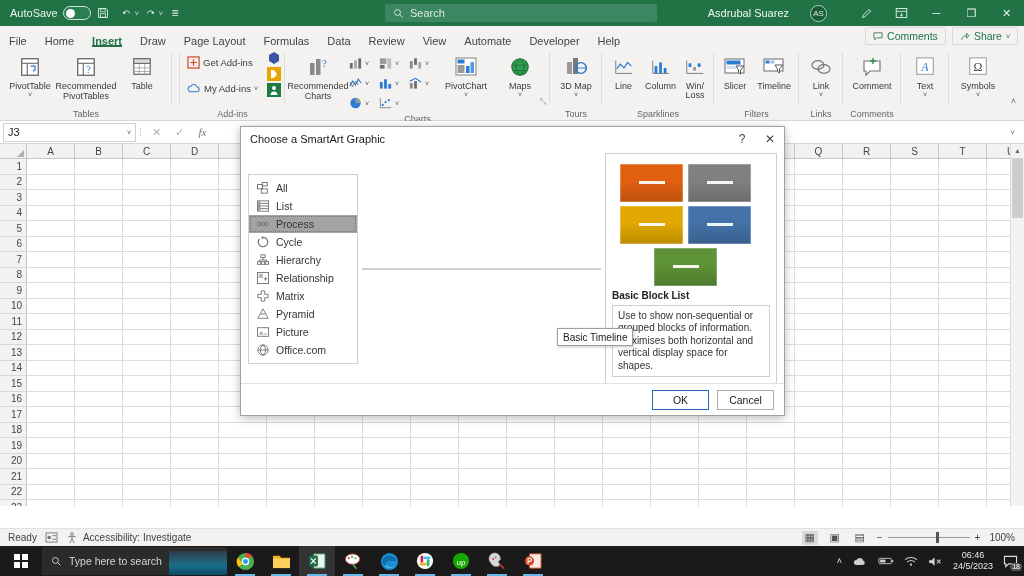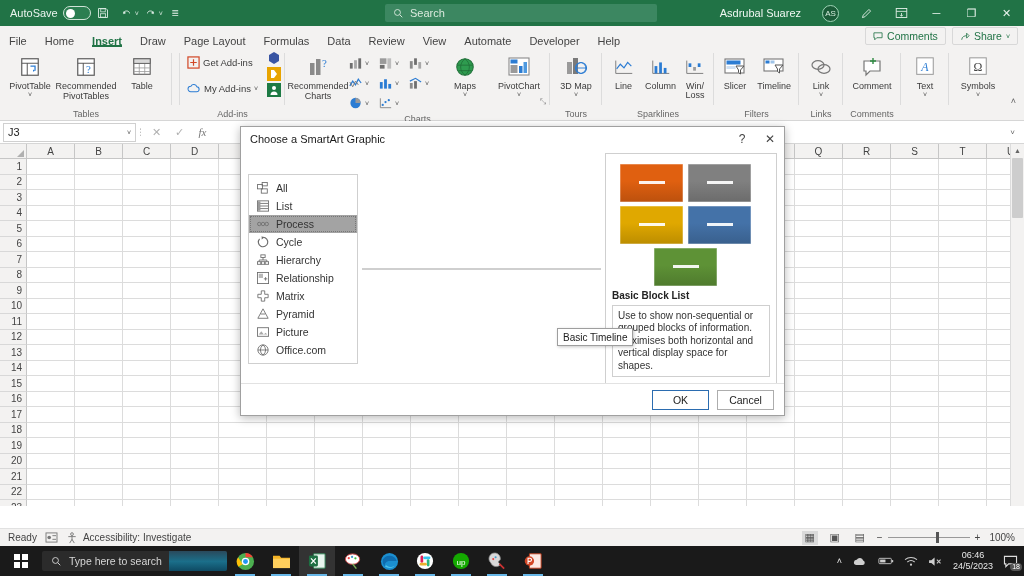--- a/index.html
+++ b/index.html
@@ -44,21 +44,21 @@
   }
   .title-right {
     position: absolute; right: 0; top: 0; height: 26px;
     display: flex; align-items: center; gap: 0px;
   }
   .user-name { font-size: 11px; color: #f0f7f2; margin-right: 21px; }
   .avatar {
     width: 17px; height: 17px; border-radius: 50%;
     background: #1a5c38; border: 1px solid #9fd4b6;
     font-size: 8px; display: flex; align-items: center; justify-content: center;
-    color: #d6ecdd; margin-right: 10px;
+    color: #d6ecdd; margin-right: 22px;
   }
   .win-btn {
     width: 35px; height: 26px; display: flex; align-items: center; justify-content: center;
     color: #eaf4ee; font-size: 11px;
   }
 
   
   .ribbon-tabs {
     position: absolute; top: 26px; left: 0; width: 1024px; height: 22px;
     background: #f3f2f1; display: flex; align-items: center;
@@ -198,21 +198,21 @@
   .taskbar {
     position: absolute; left: 0; bottom: 0; width: 1024px; height: 30px;
     background: #1a1a1a; display: flex; align-items: center;
   }
   .start {
     width: 42px; height: 30px; display: flex; align-items: center; justify-content: center;
   }
   .win-logo { width: 14px; height: 14px; display: grid; grid-template-columns: 1fr 1fr; grid-gap: 1.5px; }
   .win-logo i { background: #fff; display: block; }
   .tb-search {
-    width: 185px; height: 20px; background: #2b2b2b; border-radius: 2px;
+    width: 185px; height: 28px; background: #2b2b2b; border-radius: 2px;
     display: flex; align-items: center; gap: 7px; padding-left: 9px;
     color: #d6d6d6; font-size: 10.5px; position: relative; overflow: hidden;
   }
   .tb-search .mtn {
     position: absolute; right: 0; bottom: 0; width: 58px; height: 24px;
     background: linear-gradient(180deg,#2f3b4a 0%, #1b6f8a 60%, #0e4a63 100%);
   }
   .tbapp { width: 36px; height: 30px; display: flex; align-items: center; justify-content: center; position: relative; }
   .tbapp.active { background: #333; }
   .tbapp .und { position: absolute; bottom: 0; left: 8px; right: 8px; height: 2px; background: #67b7e8; }
@@ -553,41 +553,41 @@
           <span style="display:flex;align-items:center;gap:2px">
               <svg width="15" height="14" viewBox="0 0 16 14">
                 <path d="M2.5 2 V12 H14" stroke="#888" stroke-width="1" fill="none"></path>
                 <circle cx="5" cy="9" r="1.2" fill="#2b7cd3"></circle>
                 <circle cx="8" cy="6" r="1.2" fill="#2b7cd3"></circle>
                 <circle cx="11.5" cy="4" r="1.2" fill="#2b7cd3"></circle>
               </svg>
               <i style="font-size:7px;color:#555;font-style:normal">˅</i>
             </span>
         </div>
-        <div class="bigbtn">
-          <span class="ic">
-            <svg width="22" height="22" viewBox="0 0 24 24">
-                <circle cx="12" cy="12" r="9" fill="#2e9b4f" stroke="#1f6f38" stroke-width="1.1"></circle>
-                <path d="M3.4 10 h17 M5 16 h14 M12 3 a14 12 0 0 0 0 18 a14 12 0 0 0 0 -18" fill="none" stroke="#1f6f38" stroke-width="0.9"></path>
-              </svg>
-          </span>
-          <span class="tx">Maps</span>
-          <span class="cv">˅</span>
-        </div>
         <div class="bigbtn" style="width:54px">
           <span class="ic">
             <svg width="24" height="22" viewBox="0 0 24 22">
                 <rect x="2" y="2" width="20" height="17" fill="#fff" stroke="#8a8a8a" stroke-width="1.1"></rect>
                 <rect x="3.5" y="3.5" width="7" height="4" fill="#2b7cd3"></rect>
                 <rect x="3.5" y="9" width="7" height="8" fill="#9a9a9a"></rect>
                 <rect x="12" y="10" width="3.5" height="7" fill="#2b7cd3"></rect>
                 <rect x="16.5" y="6" width="3.5" height="11" fill="#4f9ae0"></rect>
               </svg>
           </span>
           <span class="tx">PivotChart</span>
+          <span class="cv">˅</span>
+        </div>
+        <div class="bigbtn">
+          <span class="ic">
+            <svg width="22" height="22" viewBox="0 0 24 24">
+                <circle cx="12" cy="12" r="9" fill="#2e9b4f" stroke="#1f6f38" stroke-width="1.1"></circle>
+                <path d="M3.4 10 h17 M5 16 h14 M12 3 a14 12 0 0 0 0 18 a14 12 0 0 0 0 -18" fill="none" stroke="#1f6f38" stroke-width="0.9"></path>
+              </svg>
+          </span>
+          <span class="tx">Maps</span>
           <span class="cv">˅</span>
         </div>
       </div>
       <div class="rg-label">Charts</div>
       <span class="dlg-launcher">⤡</span>
     </div>
 
     <div class="rgroup">
       <div class="rg-items">
         <div class="bigbtn" style="width:44px">

